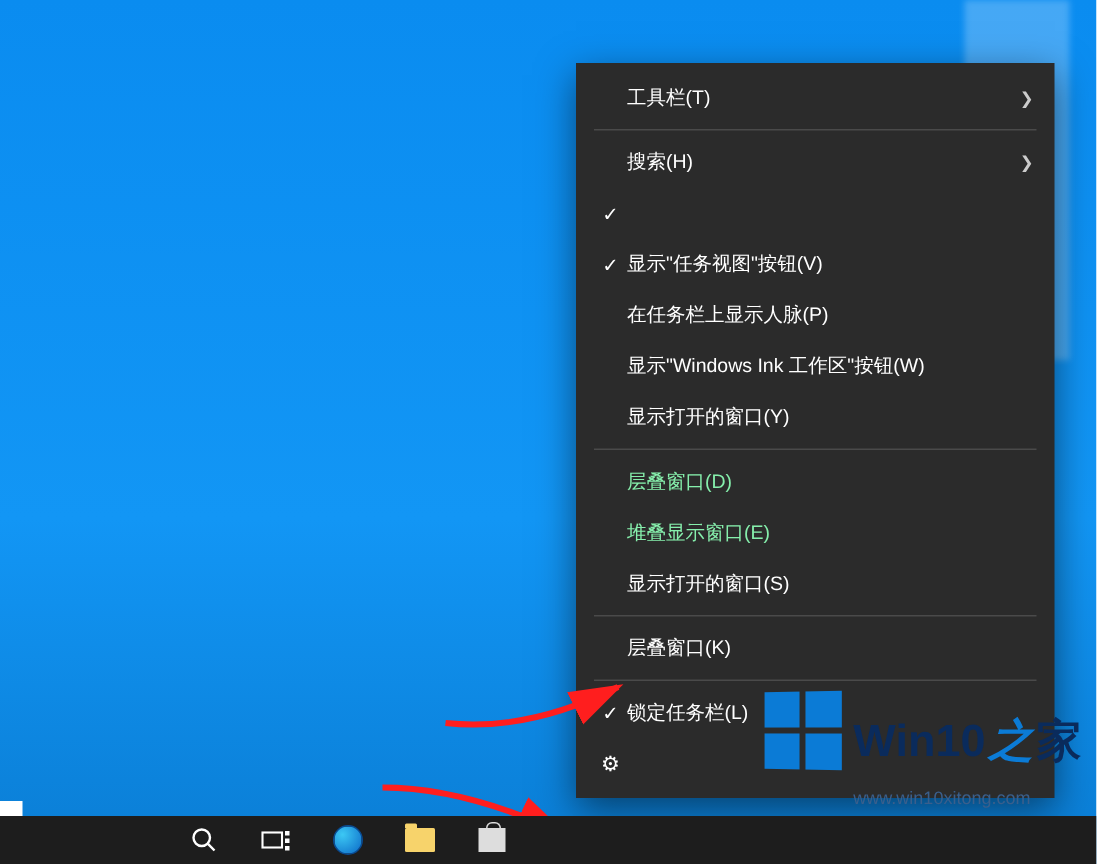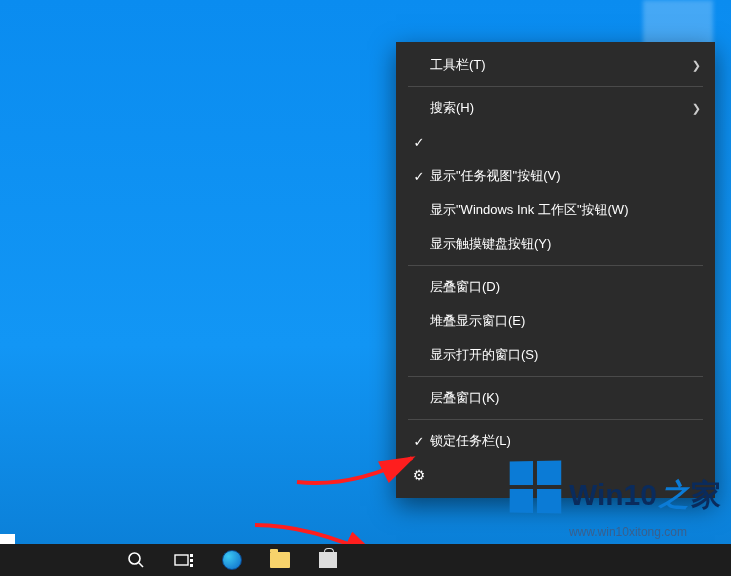--- a/index.html
+++ b/index.html
@@ -31,36 +31,36 @@
     background: #fff;
   }
   .taskbar-item {
     width: 48px; height: 32px;
     display: flex; align-items: center; justify-content: center;
     color: #fff;
   }
   .taskbar-spacer { width: 112px; }
   .context-menu {
     position: absolute;
-    top: 42px; left: 396px;
+    top: 42px; left: 384px;
     width: 319px;
     background: #2b2b2b;
     color: #fff;
     font-size: 13px;
     padding: 6px 0;
     box-shadow: 0 8px 24px rgba(0,0,0,0.5);
   }
   .menu-item {
     display: flex;
     align-items: center;
     height: 34px;
     padding: 0 14px 0 12px;
     position: relative;
   }
-  .menu-item.disabled { color: #ffffff; }
+  .menu-item.disabled { color: #86efac; }
   .menu-check {
     width: 22px;
     display: flex; align-items: center; justify-content: center;
     font-size: 13px;
     color: #fff;
   }
   .menu-check.gear { font-size: 14px; }
   .menu-label { flex: 1; white-space: nowrap; }
   .menu-chevron {
     color: #ccc;
@@ -149,25 +149,29 @@
       </div>
       <div class="menu-item">
         <span class="menu-check">✓</span>
       </div>
       <div class="menu-item">
         <span class="menu-check">✓</span>
         <span class="menu-label">显示"任务视图"按钮(V)</span>
       </div>
       <div class="menu-item">
         <span class="menu-check"></span>
+        <span class="menu-label">在任务栏上显示人脉(P)</span>
+      </div>
+      <div class="menu-item">
+        <span class="menu-check"></span>
         <span class="menu-label">显示"Windows Ink 工作区"按钮(W)</span>
       </div>
       <div class="menu-item">
         <span class="menu-check"></span>
-        <span class="menu-label">显示触摸键盘按钮(Y)</span>
+        <span class="menu-label">显示打开的窗口(Y)</span>
       </div>
       <div class="menu-sep"></div>
       <div class="menu-item disabled">
         <span class="menu-check"></span>
         <span class="menu-label">层叠窗口(D)</span>
       </div>
       <div class="menu-item disabled">
         <span class="menu-check"></span>
         <span class="menu-label">堆叠显示窗口(E)</span>
       </div>

